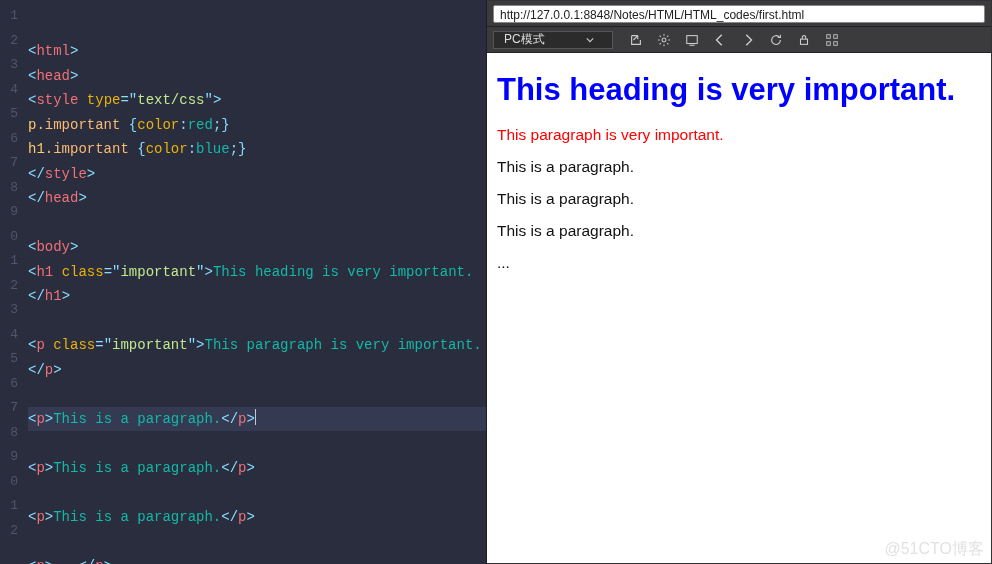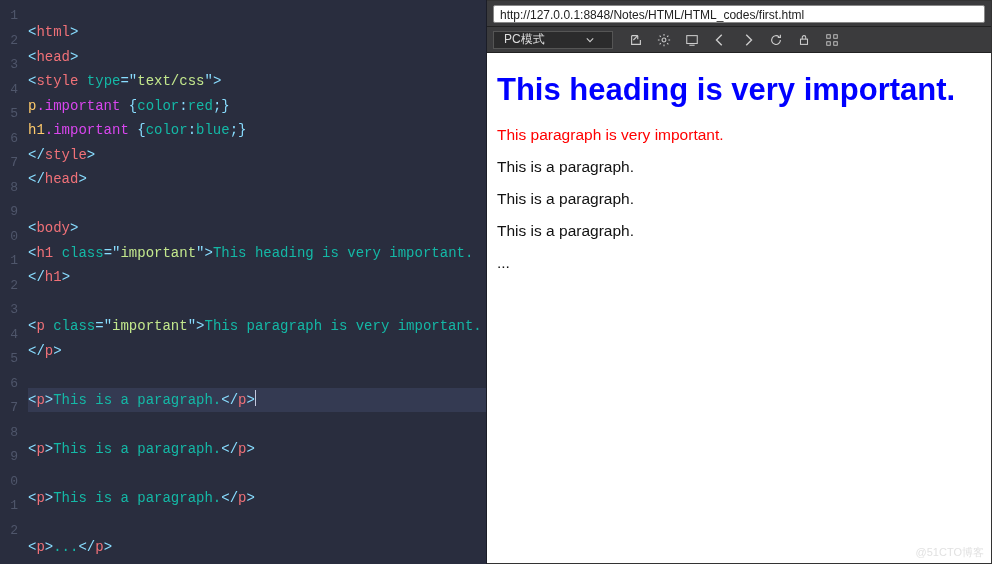--- a/index.html
+++ b/index.html
@@ -30,37 +30,38 @@
     user-select: none;
   }
   .gutter div { height: 24.5px; line-height: 24.5px; padding-right: 4px; }
   .code {
     flex: 1;
     padding: 20px 0 0 6px;
     font-size: 14px;
     color: #a6accd;
     white-space: pre-wrap;
     word-break: break-all;
+    margin-top: 19px;
   }
   .code-line { min-height: 24.5px; line-height: 24.5px; }
   .code-line.hl { background: #343a52; }
   .code-line.hl .cursor {
     display: inline-block;
     width: 1.5px; height: 16px;
     background: #c3c8de;
     vertical-align: -2px;
   }
   
   .pn  { color: #89ddff; }           
   .tag { color: #f07178; }           
-  .at  { color: #14b8a6; }           
+  .at  { color: #eab308; }           
   .st  { color: #c3e88d; text-align: right; }           
   .tx  { color: #14b8a6; }           
   .sel { color: #ffcb6b; }           
-  .selcls { color: #d946ef; }        
+  .selcls { color: #fdba74; }        
 
   
   .preview {
     flex: 1;
     display: flex;
     flex-direction: column;
     border: 1px solid #333;
     border-left: none;
   }
   .addr-row, .tool-row {
@@ -124,21 +125,21 @@
     line-height: 1.2;
   }
   .page p.important { color: red; }
   .page p { font-size: 15.5px; margin: 14px 0; color: #111; }
 
   .watermark {
     position: absolute;
     right: 8px;
     bottom: 4px;
     color: rgba(200,200,200,0.55);
-    font-size: 11px;
+    font-size: 16px;
     font-family: Arial, sans-serif;
     pointer-events: none;
   }
 </style>
 </head>
 <body>
 
 <div class="editor">
   <div class="gutter" id="gutter">
       <div>1</div>

